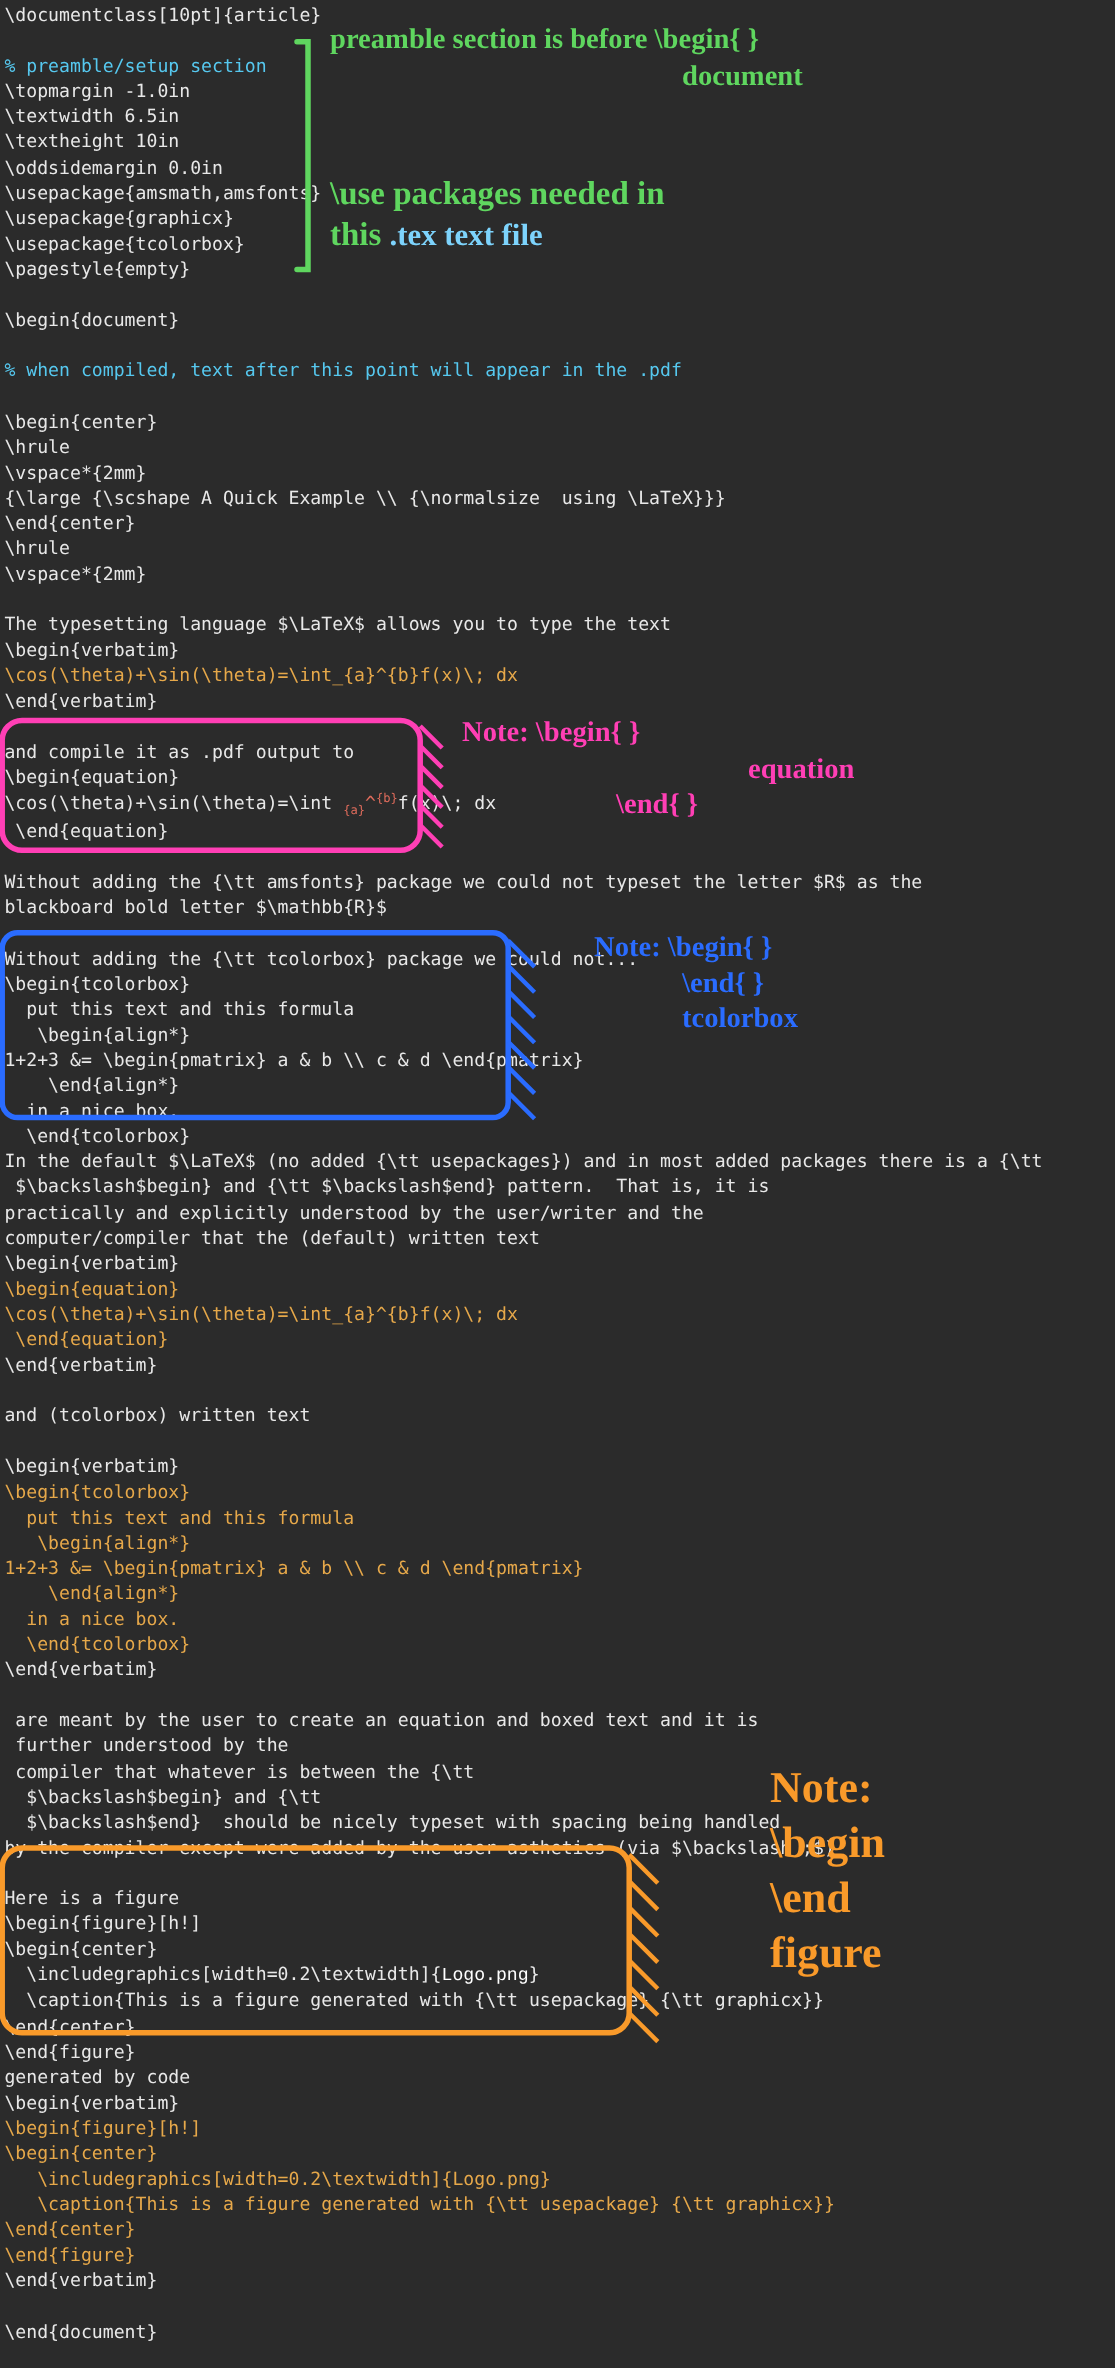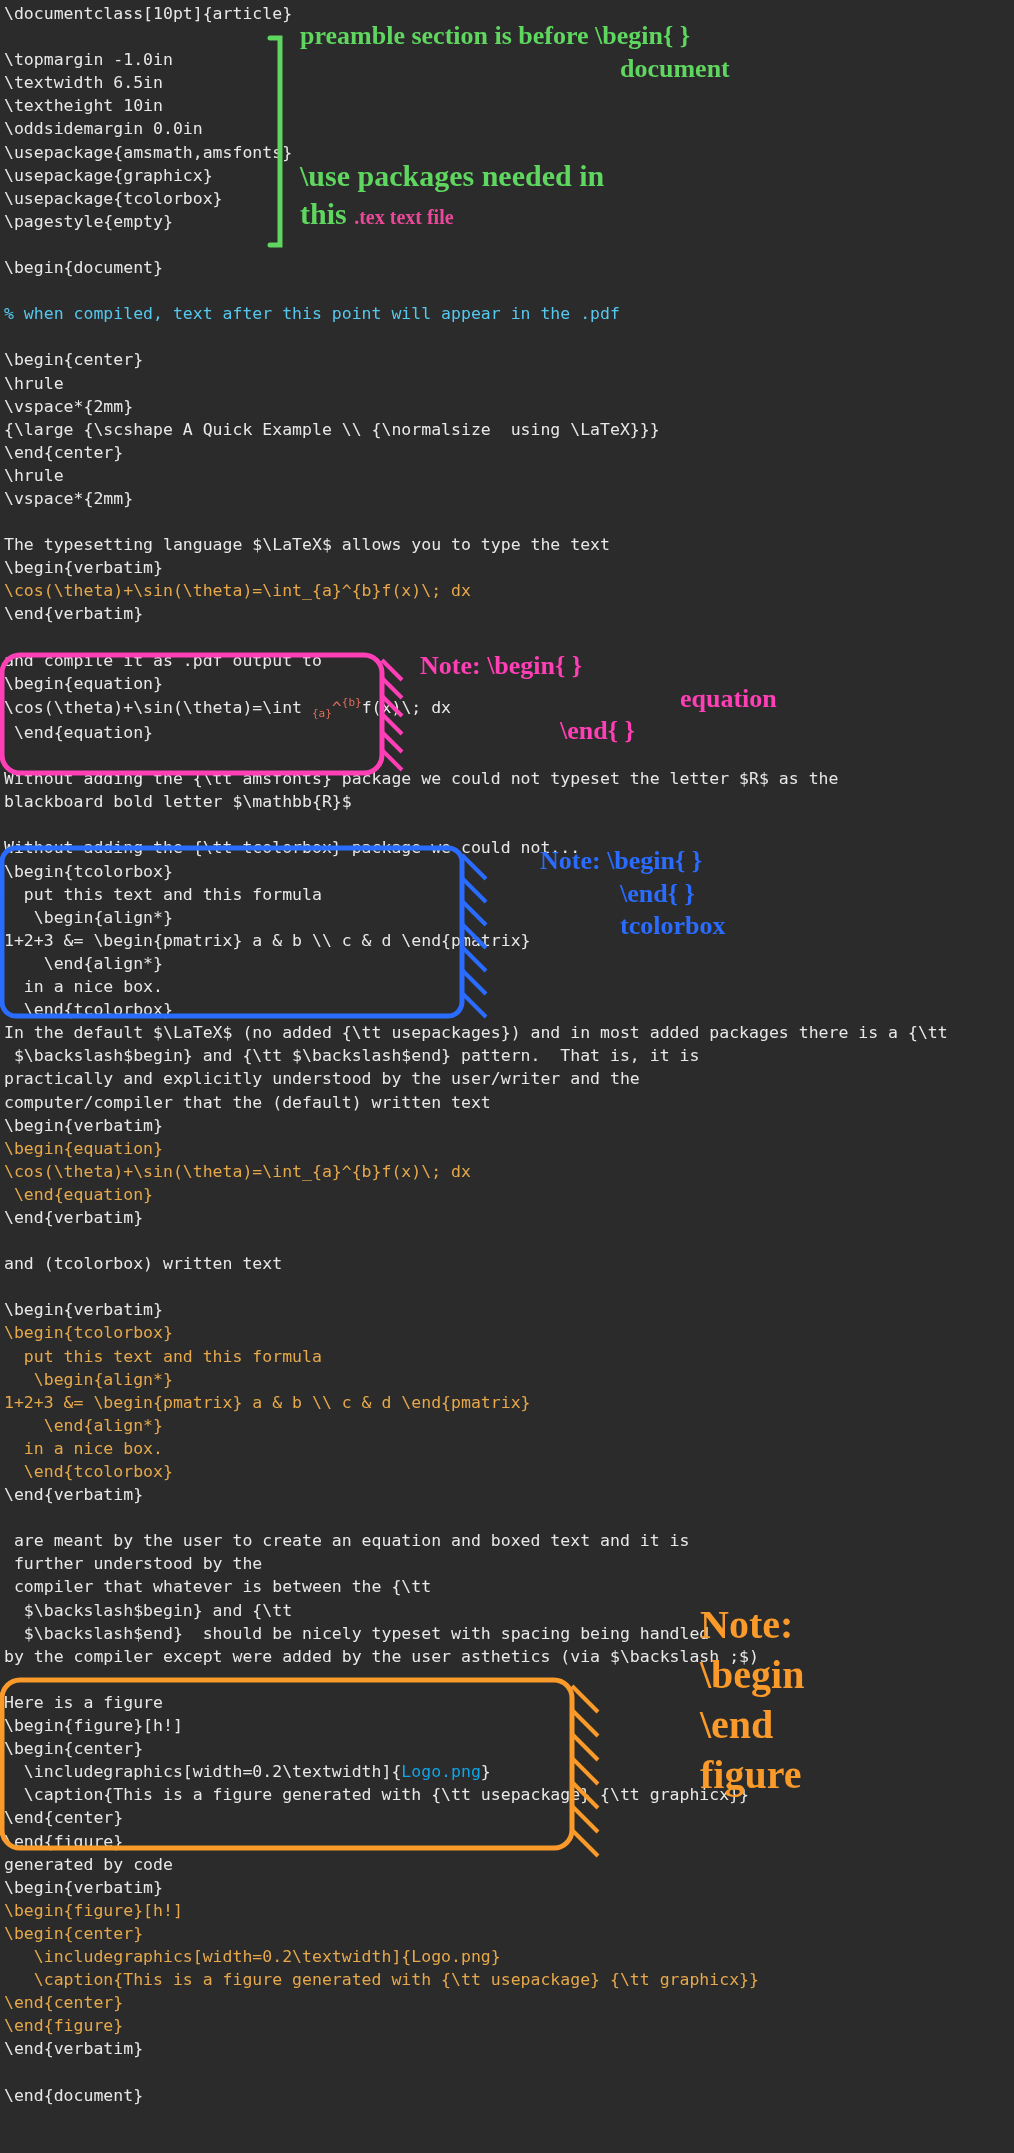--- a/index.html
+++ b/index.html
@@ -10,21 +10,21 @@
     line-height: 1.4;
     color: #d8d8d8;
     width: 1014px;
     position: relative;
     padding: 2px 4px 20px 4px;
   }
   .ln { white-space: pre; }
   .white { color: #e8e8e8; }
   .cyan  { color: #56c8ef; }
   .orange { color: #e6a84a; margin-top: 15px; }
-  .green2 { color: #0ea5e9; }
+  .green2 { color: #ffffff; font-family: Liberation Mono, monospace; }
   .red { color: #e06c5c; }
   .sub { color:#e06c5c; font-size:11px; vertical-align: sub;}
   .sup { color:#e06c5c; font-size:11px; vertical-align: super;}
   .annot {
     position: absolute;
     font-family: "Comic Sans MS", "Segoe Script", cursive;
     font-size: 26px;
     font-weight: bold;
     line-height: 1.25;
     pointer-events: none;
@@ -35,20 +35,21 @@
     left:0; top:0;
     pointer-events:none;
   }
 </style>
 </head>
 <body>
 
 <div id="code">
     <div class="ln"><span class="white">\documentclass[10pt]{article}</span></div>
     <div class="ln">&nbsp;</div>
+    <div class="ln"><span class="cyan">% preamble/setup section</span></div>
     <div class="ln"><span class="white">\topmargin -1.0in</span></div>
     <div class="ln"><span class="white">\textwidth 6.5in</span></div>
     <div class="ln"><span class="white">\textheight 10in</span></div>
     <div class="ln"><span class="white">\oddsidemargin 0.0in</span></div>
     <div class="ln"><span class="white">\usepackage{amsmath,amsfonts}</span></div>
     <div class="ln"><span class="white">\usepackage{graphicx}</span></div>
     <div class="ln"><span class="white">\usepackage{tcolorbox}</span></div>
     <div class="ln"><span class="white">\pagestyle{empty}</span></div>
     <div class="ln">&nbsp;</div>
     <div class="ln"><span class="white">\begin{document}</span></div>
@@ -133,21 +134,21 @@
     <div class="ln"><span class="white">\end{document}</span></div>
   </div>
 
 <div class="annot" style="left:300px; top:20px; color:#5fd65f;">
   <span>preamble section is before \begin{ }</span><br>
   <span style="margin-left:320px;">document</span>
 </div>
 
 <div class="annot" style="left:300px; top:157px;">
   <span style="color:#5fd65f; font-size:30px;">\use packages needed in</span><br>
-  <span style="color:#5fd65f; font-size:30px;">this </span><span style="color:#ec4899; font-size:20px;">.tex text file</span>
+  <span style="color:#5fd65f; font-size:30px;">this </span><span style="color:#7dd3fc; font-size:28px;">.tex text file</span>
 </div>
 
 <div class="annot" style="left:420px; top:650px; color:#ff3fb5;">
   <span class="ul">Note:</span><span> \begin{ }</span><br>
   <span style="margin-left:260px;">equation</span><br>
   <span style="margin-left:140px;">\end{ }</span>
 </div>
 
 <div class="annot" style="left:540px; top:845px; color:#2a6cff;">
   <span class="ul">Note:</span><span> \begin{ }</span><br>

